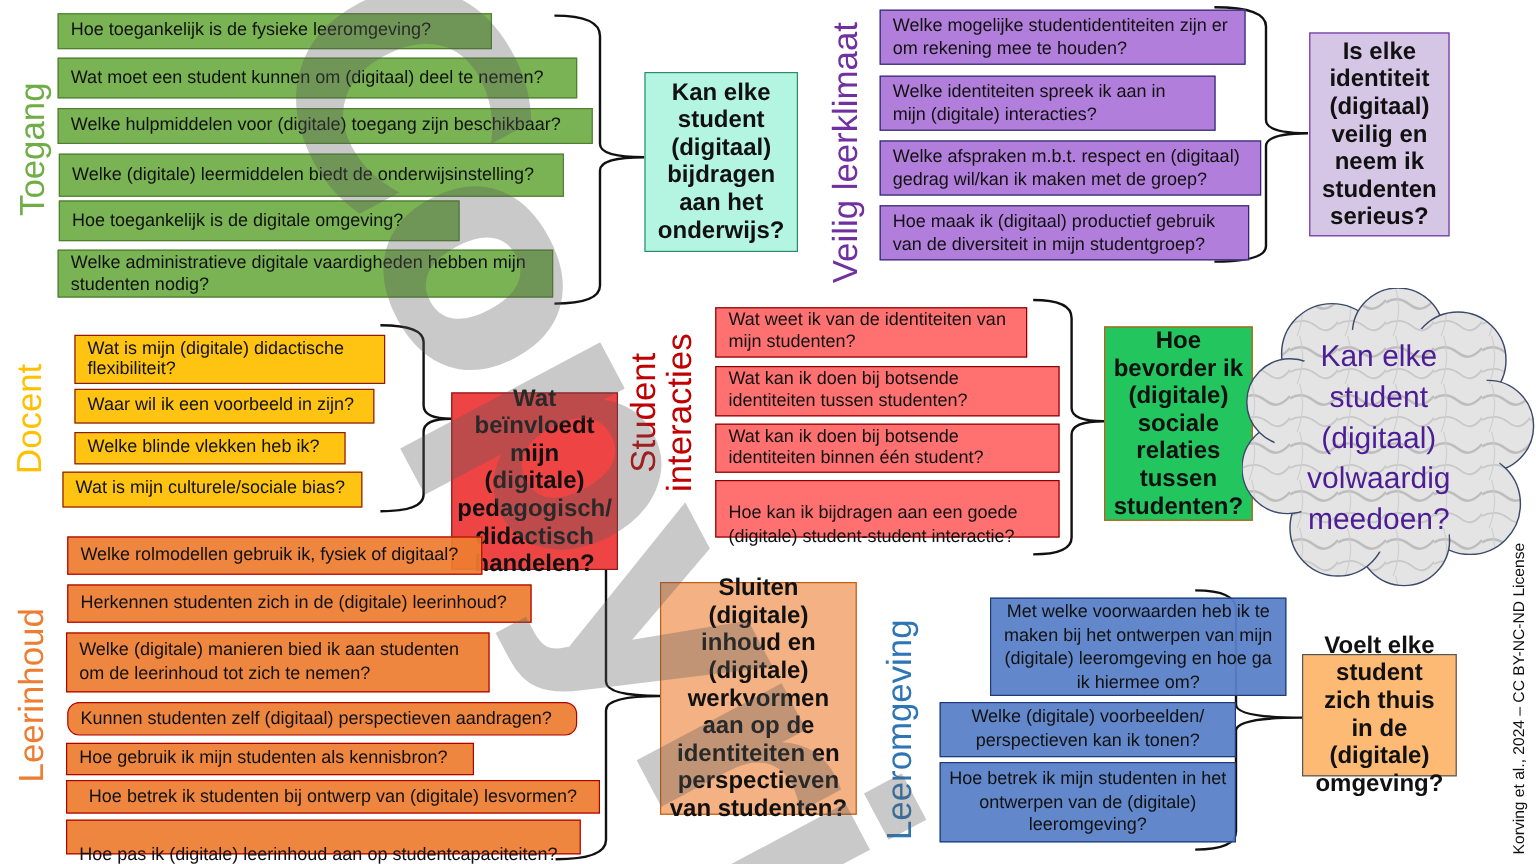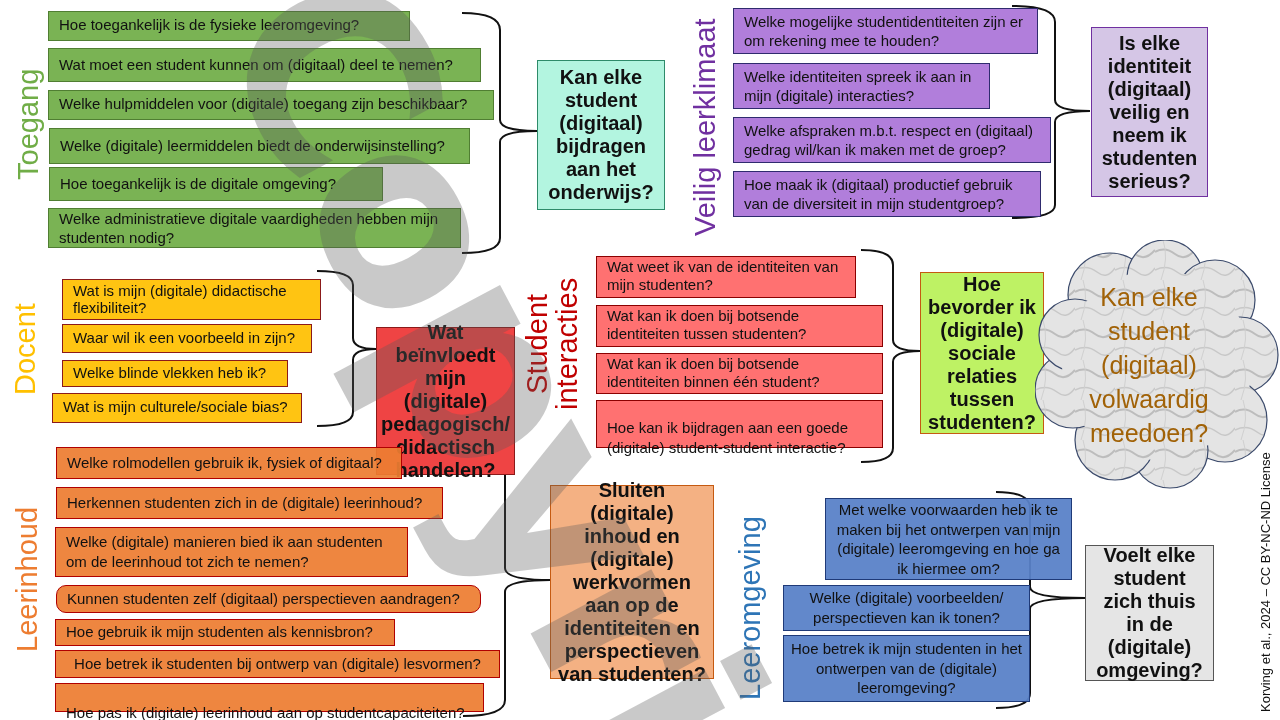--- a/index.html
+++ b/index.html
@@ -37,21 +37,21 @@
     position: absolute; z-index: 3; pointer-events: none;
     font-family: "DejaVu Sans", sans-serif; font-weight: bold;
     font-size: 250px; color: rgba(90,90,90,0.33);
     left: 0; top: 120px; transform: rotate(62deg); transform-origin: 370px 250px;
     white-space: nowrap; letter-spacing: -10px;
   }
   svg.braces { position: absolute; left: 0; top: 0; z-index: 1; }
   .cloud { position: absolute; z-index: 2; }
   .cloud-text {
     position: absolute; left: 1058px; top: 280px; width: 182px; z-index: 3;
-    text-align: center; font-size: 25px; line-height: 34px; color: #a16207;
+    text-align: center; font-size: 25px; line-height: 34px; color: #4c1d95;
   }
   .credit {
     position: absolute; z-index: 2; font-size: 13px; color: #111;
     transform-origin: left top; transform: rotate(-90deg); white-space: nowrap;
   }
 </style>
 </head>
 <body>
 
 <div class="watermark">Copyright</div>
@@ -79,50 +79,50 @@
 
 <div class="q green" style="left:48px; top:11px; width:362px; height:30px;">Hoe toegankelijk is de fysieke leeromgeving?</div>
 <div class="q green" style="left:48px; top:48px; width:433px; height:34px; padding-top:6px;">Wat moet een student kunnen om (digitaal) deel te nemen?</div>
 <div class="q green" style="left:48px; top:90px; width:446px; height:30px;">Welke hulpmiddelen voor (digitale) toegang zijn beschikbaar?</div>
 <div class="q green" style="left:49px; top:128px; width:421px; height:36px; padding-top:7px;">Welke (digitale) leermiddelen biedt de onderwijsinstelling?</div>
 <div class="q green" style="left:49px; top:167px; width:334px; height:34px; padding-top:6px;">Hoe toegankelijk is de digitale omgeving?</div>
 <div class="q green" style="left:48px; top:208px; width:413px; height:40px; padding-top:0; line-height:19px;">Welke administratieve digitale vaardigheden hebben mijn studenten nodig?</div>
 <div class="summary" style="left:537px; top:60px; width:128px; height:150px; background:#b3f5e0; border-color:#2e8b6a;">Kan elke student (digitaal) bijdragen aan het onderwijs?</div>
 
 <div class="q purple" style="left:733px; top:8px; width:305px; height:46px; line-height:19px;">Welke mogelijke studentidentiteiten zijn er om rekening mee te houden?</div>
-<div class="q purple" style="left:733px; top:63px; width:257px; height:46px; line-height:19px;">Welke identiteiten spreek ik aan in mijn (digitale) interacties?</div>
+<div class="q purple" style="left:733px; top:63px; width:280px; height:46px; line-height:19px;">Welke identiteiten spreek ik aan in mijn (digitale) interacties?</div>
 <div class="q purple" style="left:733px; top:117px; width:318px; height:46px; line-height:19px;">Welke afspraken m.b.t. respect en (digitaal) gedrag wil/kan ik maken met de groep?</div>
 <div class="q purple" style="left:733px; top:171px; width:308px; height:46px; line-height:19px;">Hoe maak ik (digitaal) productief gebruik van de diversiteit in mijn studentgroep?</div>
 <div class="summary" style="left:1091px; top:27px; width:117px; height:170px; background:#d5c6e6; border-color:#7030a0;">Is elke identiteit (digitaal) veilig en neem ik studenten serieus?</div>
 
 <div class="q yellow" style="left:62px; top:279px; width:259px; height:41px; line-height:17px; padding-top:2px;">Wat is mijn (digitale) didactische flexibiliteit?</div>
 <div class="q yellow" style="left:62px; top:324px; width:250px; height:29px;">Waar wil ik een voorbeeld in zijn?</div>
 <div class="q yellow" style="left:62px; top:360px; width:226px; height:27px; padding-top:2px;">Welke blinde vlekken heb ik?</div>
 <div class="q yellow" style="left:52px; top:393px; width:250px; height:30px;">Wat is mijn culturele/sociale bias?</div>
 <div class="summary" style="left:376px; top:279px; width:139px; height:148px; background:#ef4444; border-color:#8b1a1a;margin-top:48px;">Wat beïnvloedt mijn (digitale) pedagogisch/ didactisch handelen?</div>
 
 <div class="q red" style="left:596px; top:256px; width:260px; height:42px; line-height:18px; padding-top:1px;">Wat weet ik van de identiteiten van mijn studenten?</div>
 <div class="q red" style="left:596px; top:305px; width:287px; height:42px; line-height:18px; padding-top:1px;">Wat kan ik doen bij botsende identiteiten tussen studenten?</div>
 <div class="q red" style="left:596px; top:353px; width:287px; height:41px; line-height:18px; padding-top:1px;">Wat kan ik doen bij botsende identiteiten binnen één student?</div>
 <div class="q red" style="left:596px; top:400px; width:287px; height:48px; line-height:20px; padding-top:17px;">Hoe kan ik bijdragen aan een goede (digitale) student-student interactie?</div>
-<div class="summary" style="left:920px; top:272px; width:124px; height:162px; background:#bef264; border-color:#c55a11;">Hoe bevorder ik (digitale) sociale relaties tussen studenten?</div>
+<div class="summary" style="left:920px; top:272px; width:124px; height:162px; background:#22c55e; border-color:#c55a11;">Hoe bevorder ik (digitale) sociale relaties tussen studenten?</div>
 
 <div class="q orange" style="left:56px; top:447px; width:346px; height:32px; padding-top:5px;">Welke rolmodellen gebruik ik, fysiek of digitaal?</div>
 <div class="q orange" style="left:56px; top:487px; width:387px; height:32px; padding-top:5px;">Herkennen studenten zich in de (digitale) leerinhoud?</div>
 <div class="q orange" style="left:55px; top:527px; width:353px; height:50px; line-height:20px; padding-top:4px;">Welke (digitale) manieren bied ik aan studenten om de leerinhoud tot zich te nemen?</div>
 <div class="q orange" style="left:56px; top:585px; width:425px; height:28px; padding-top:3px;border-radius:10px;">Kunnen studenten zelf (digitaal) perspectieven aandragen?</div>
 <div class="q orange" style="left:55px; top:619px; width:340px; height:27px; padding-top:2px;">Hoe gebruik ik mijn studenten als kennisbron?</div>
 <div class="q orange" style="left:55px; top:650px; width:445px; height:28px; padding-top:3px;text-align:center;">Hoe betrek ik studenten bij ontwerp van (digitale) lesvormen?</div>
 <div class="q orange" style="left:55px; top:683px; width:429px; height:29px; padding-top:19px;">Hoe pas ik (digitale) leerinhoud aan op studentcapaciteiten?</div>
 <div class="summary" style="left:550px; top:485px; width:164px; height:194px; background:#f4b183; border-color:#c55a11;">Sluiten (digitale) inhoud en (digitale) werkvormen aan op de identiteiten en perspectieven van studenten?</div>
 
 <div class="q blue center" style="left:783px; top:498px; width:247px; height:82px; line-height:19.5px; padding:1px 6px;margin-left:42px;">Met welke voorwaarden heb ik te maken bij het ontwerpen van mijn (digitale) leeromgeving en hoe ga ik hiermee om?</div>
 <div class="q blue center" style="left:783px; top:585px; width:247px; height:46px; line-height:19.5px; padding:2px 6px;">Welke (digitale) voorbeelden/ perspectieven kan ik tonen?</div>
 <div class="q blue center" style="left:783px; top:635px; width:247px; height:67px; line-height:19.5px; padding:3px 6px;">Hoe betrek ik mijn studenten in het ontwerpen van de (digitale) leeromgeving?</div>
-<div class="summary" style="left:1085px; top:545px; width:129px; height:136px; background:#e5e5e5; border-color:#555;text-align:center;">Voelt elke student zich thuis in de (digitale) omgeving?</div>
+<div class="summary" style="left:1085px; top:545px; width:129px; height:102px; background:#fdba74; border-color:#555;text-align:center;">Voelt elke student zich thuis in de (digitale) omgeving?</div>
 
 <svg class="cloud" style="left:1035px; top:240px;" width="245" height="250">
   <defs>
     <pattern id="marble" width="40" height="40" patternUnits="userSpaceOnUse">
       <rect width="40" height="40" fill="#e4e4e4"></rect>
       <path d="M0,12 Q10,6 20,14 T40,10" stroke="#bdbdbd" stroke-width="2" fill="none"></path>
       <path d="M0,30 Q12,24 22,32 T40,28" stroke="#c8c8c8" stroke-width="1.5" fill="none"></path>
       <path d="M8,0 Q14,18 6,40" stroke="#d0d0d0" stroke-width="1" fill="none"></path>
     </pattern>
   </defs>

